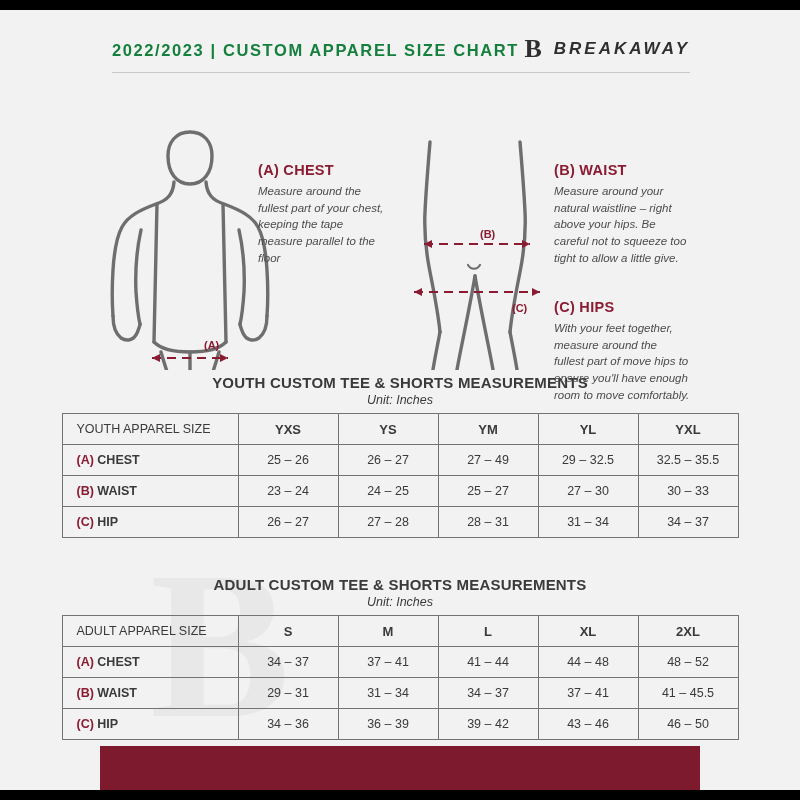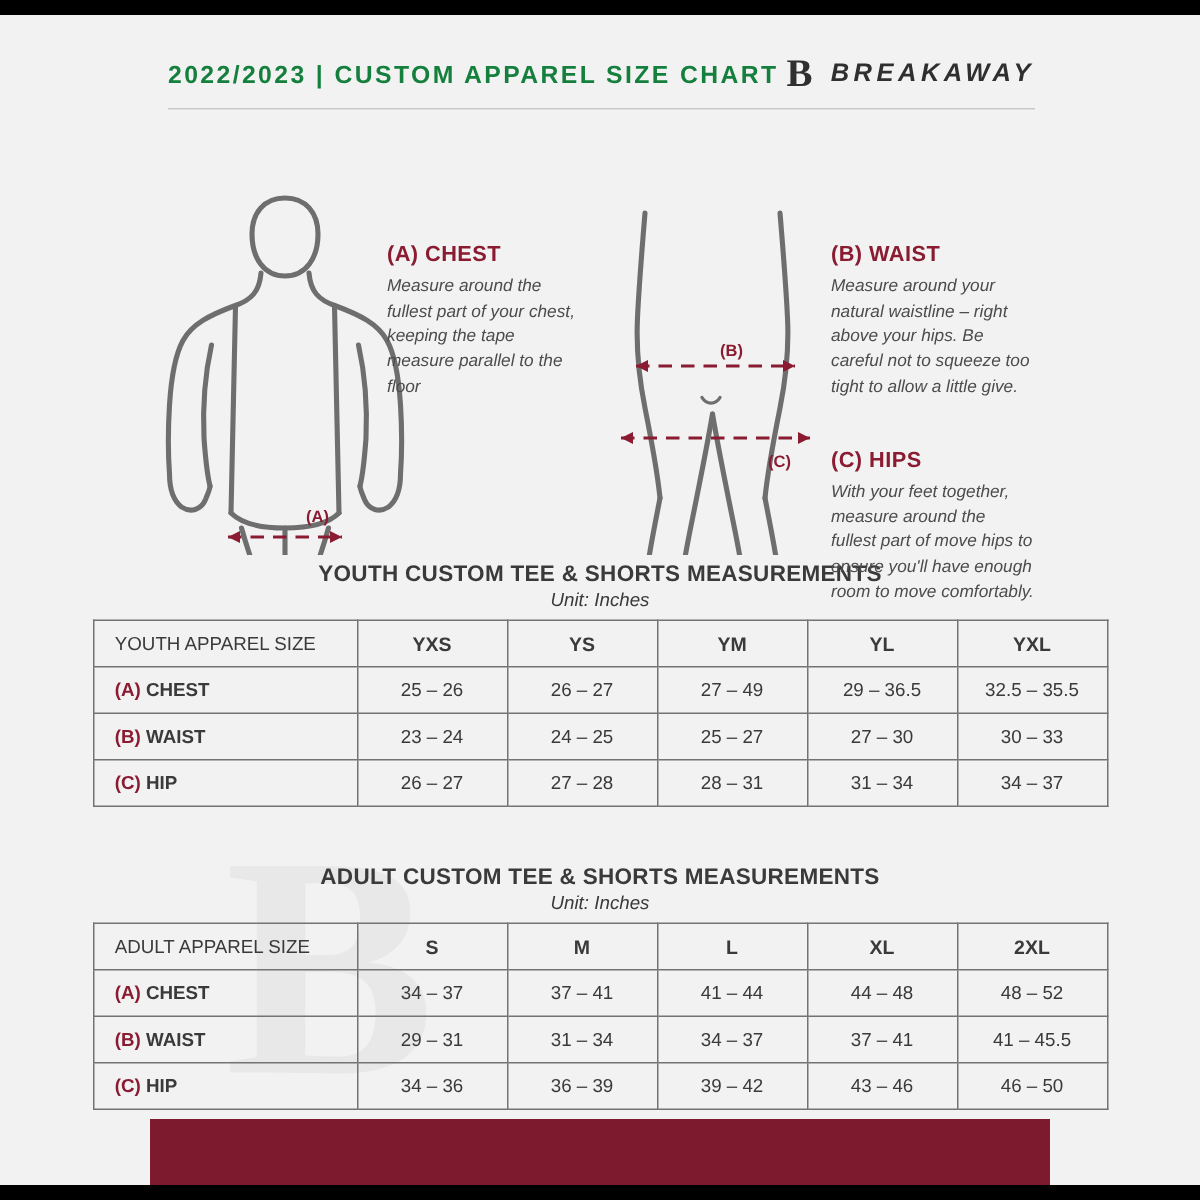--- a/index.html
+++ b/index.html
@@ -292,21 +292,21 @@
             <td>YL</td>
             <td>YXL</td>
           </tr>
         </thead>
         <tbody>
           <tr>
             <td class="rowhead"><span class="tag">(A)</span> <span>CHEST</span></td>
             <td>25 – 26</td>
             <td>26 – 27</td>
             <td>27 – 49</td>
-            <td>29 – 36.5</td>
+            <td>29 – 32.5</td>
             <td>32.5 – 35.5</td>
           </tr>
           <tr>
             <td class="rowhead"><span class="tag">(B)</span> <span>WAIST</span></td>
             <td>23 – 24</td>
             <td>24 – 25</td>
             <td>25 – 27</td>
             <td>27 – 30</td>
             <td>30 – 33</td>
           </tr>

